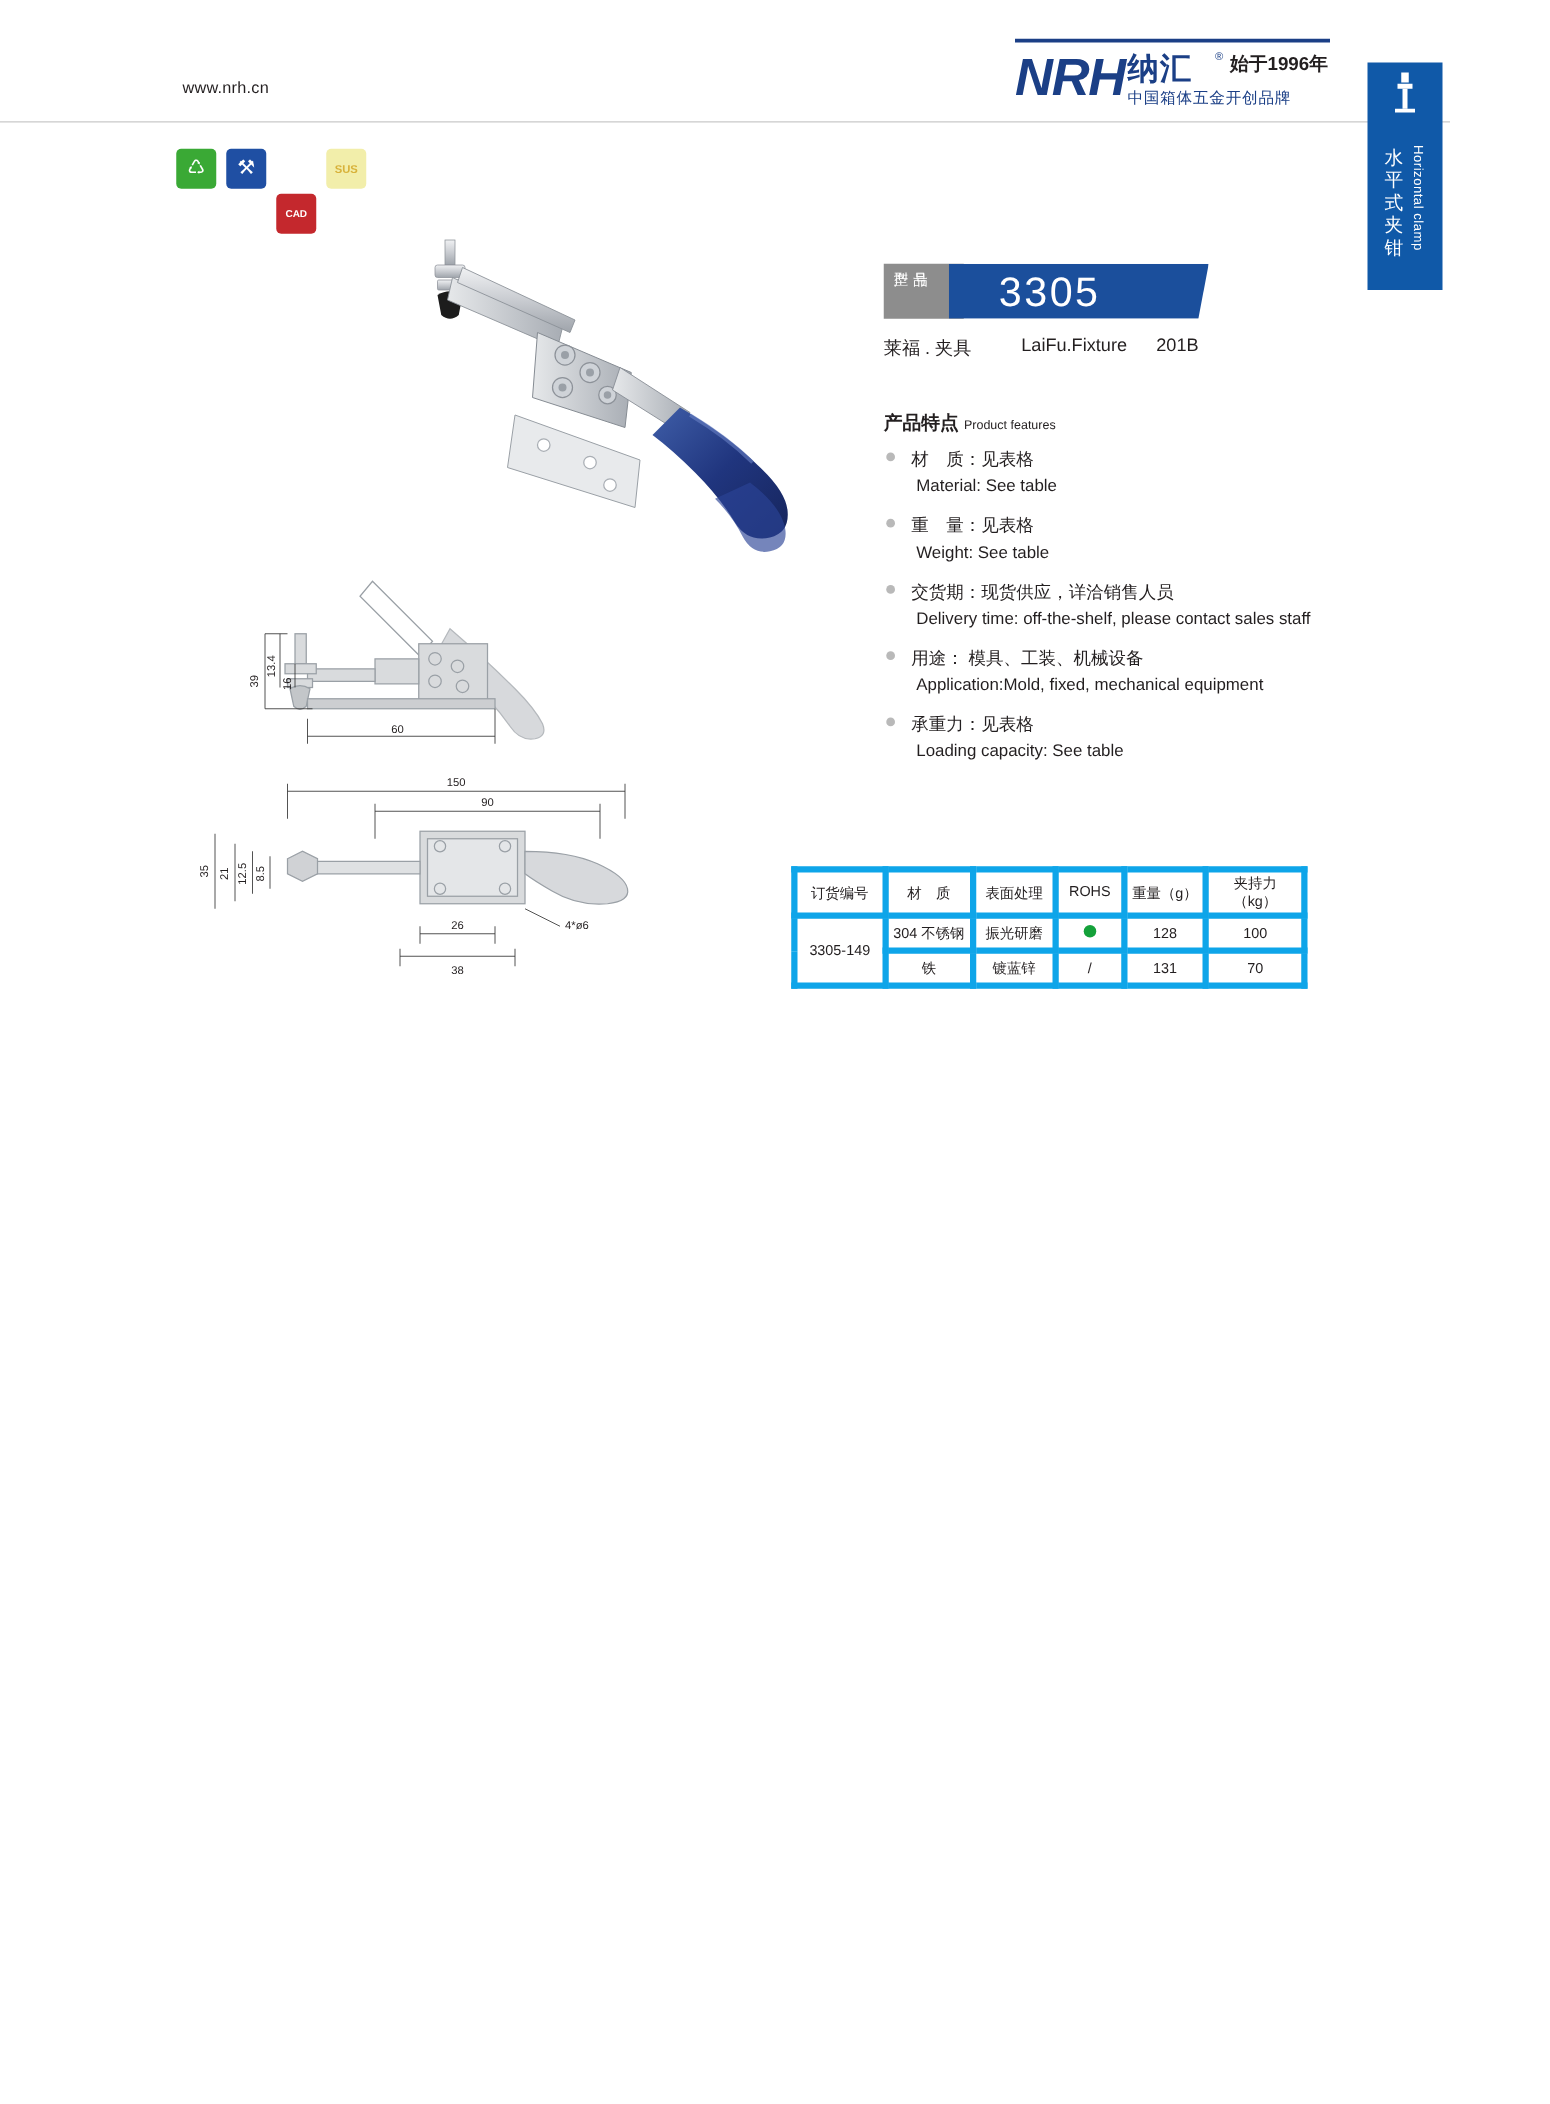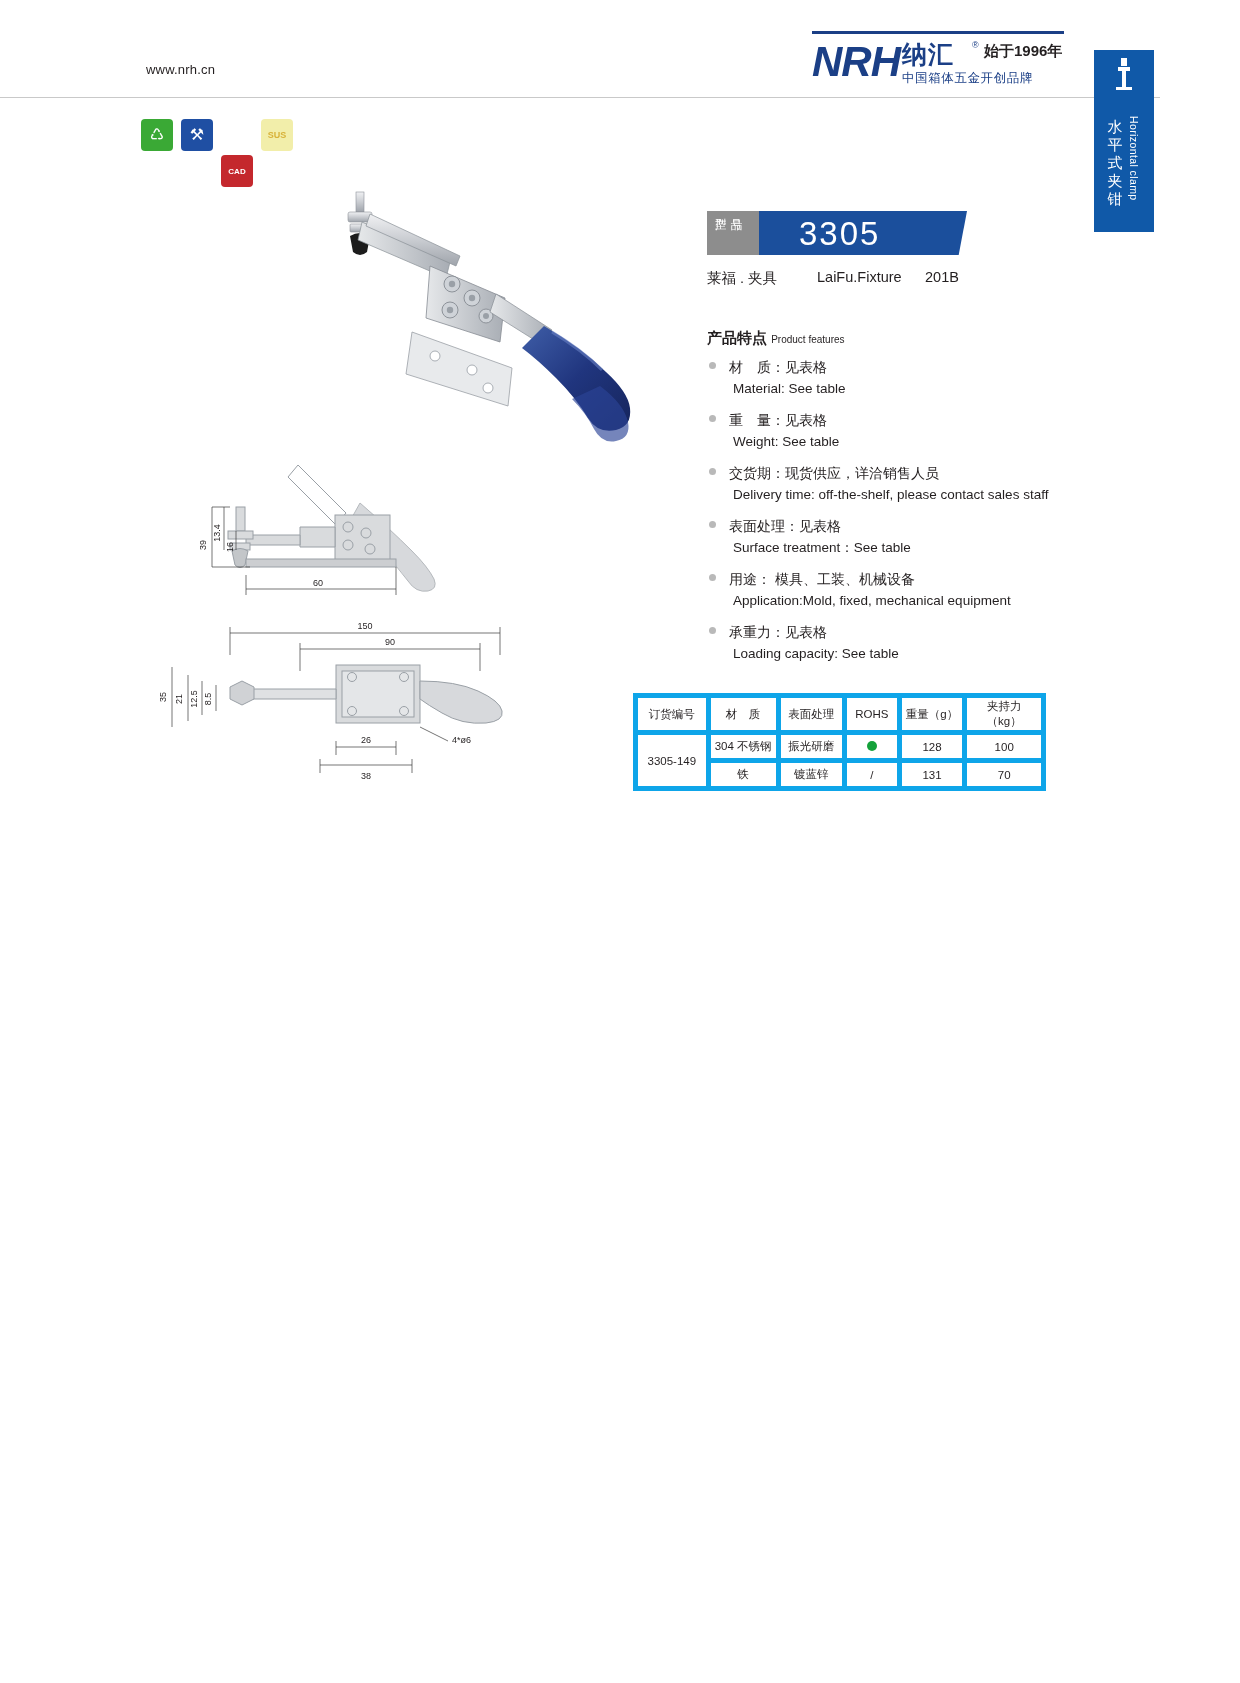--- a/index.html
+++ b/index.html
@@ -292,25 +292,20 @@
     </div>
     <div class="feat">
       <span class="dot"></span>
       <div class="cn">重　量：见表格</div>
       <div class="en">Weight: See table</div>
     </div>
     <div class="feat">
       <span class="dot"></span>
       <div class="cn">交货期：现货供应，详洽销售人员</div>
       <div class="en">Delivery time: off-the-shelf, please contact sales staff</div>
-    </div>
-    <div class="feat">
-      <span class="dot"></span>
-      <div class="cn">表面处理：见表格</div>
-      <div class="en">Surface treatment：See table</div>
     </div>
     <div class="feat">
       <span class="dot"></span>
       <div class="cn">用途： 模具、工装、机械设备</div>
       <div class="en">Application:Mold, fixed, mechanical equipment</div>
     </div>
     <div class="feat">
       <span class="dot"></span>
       <div class="cn">承重力：见表格</div>
       <div class="en">Loading capacity: See table</div>

